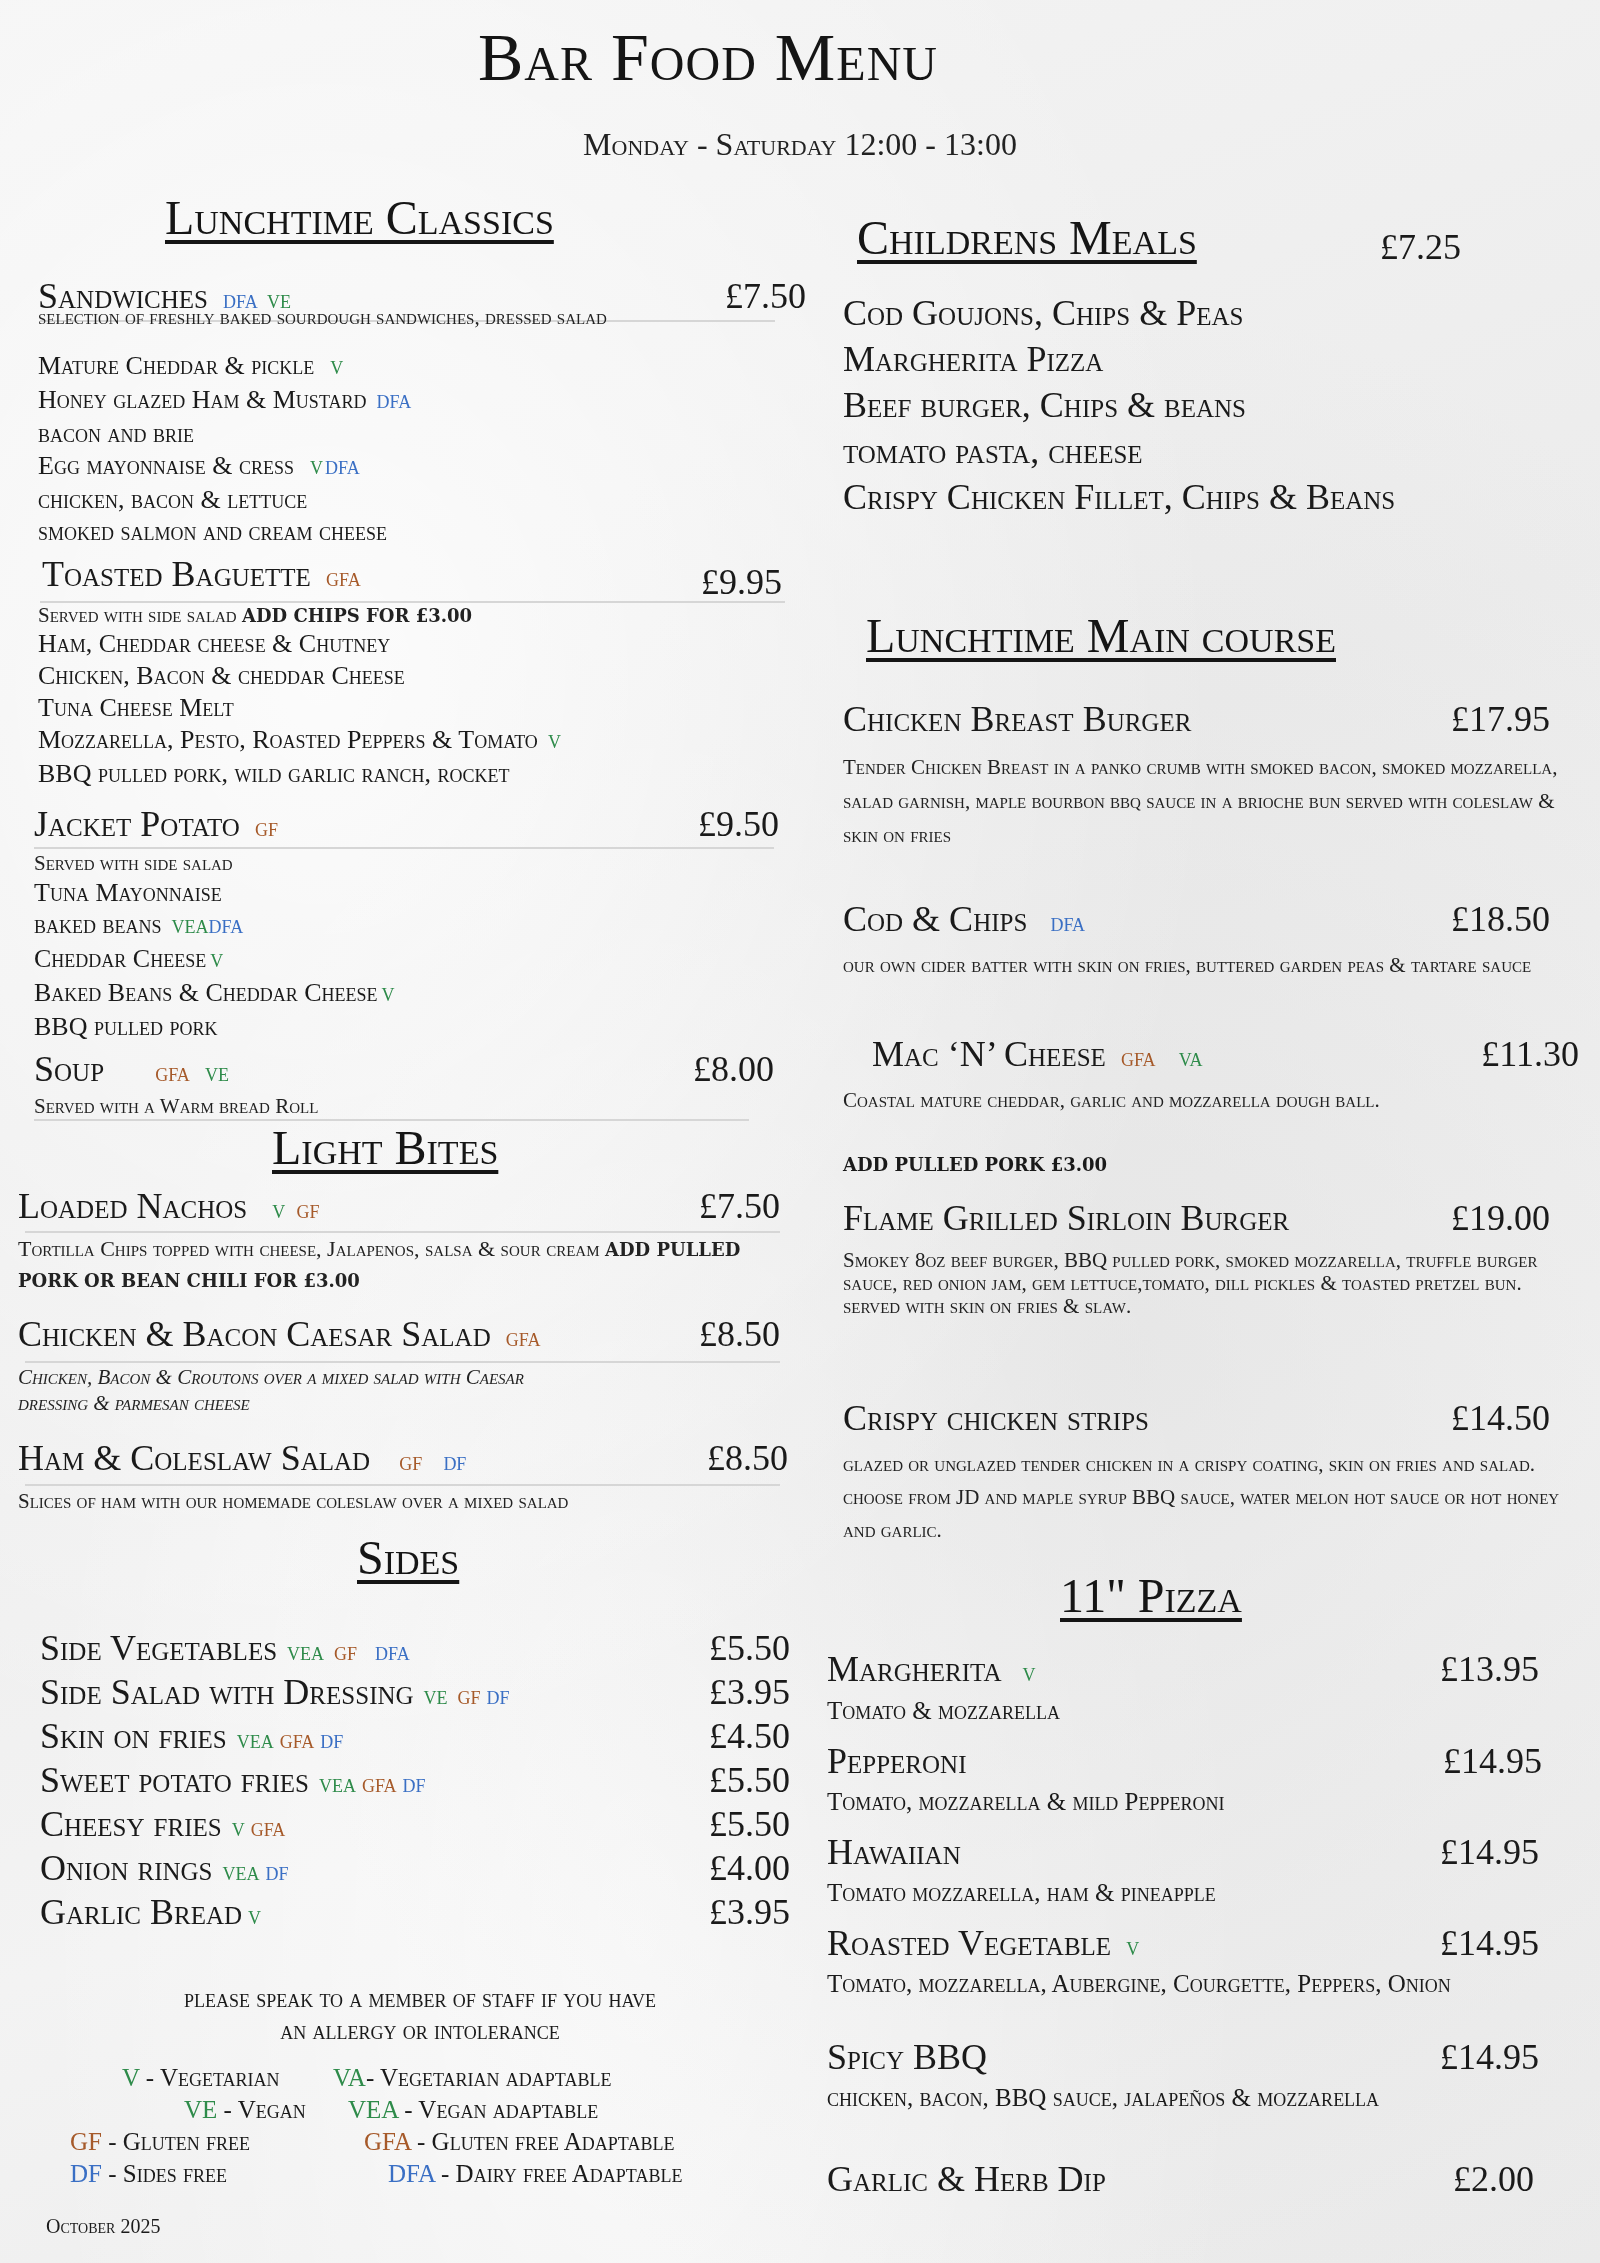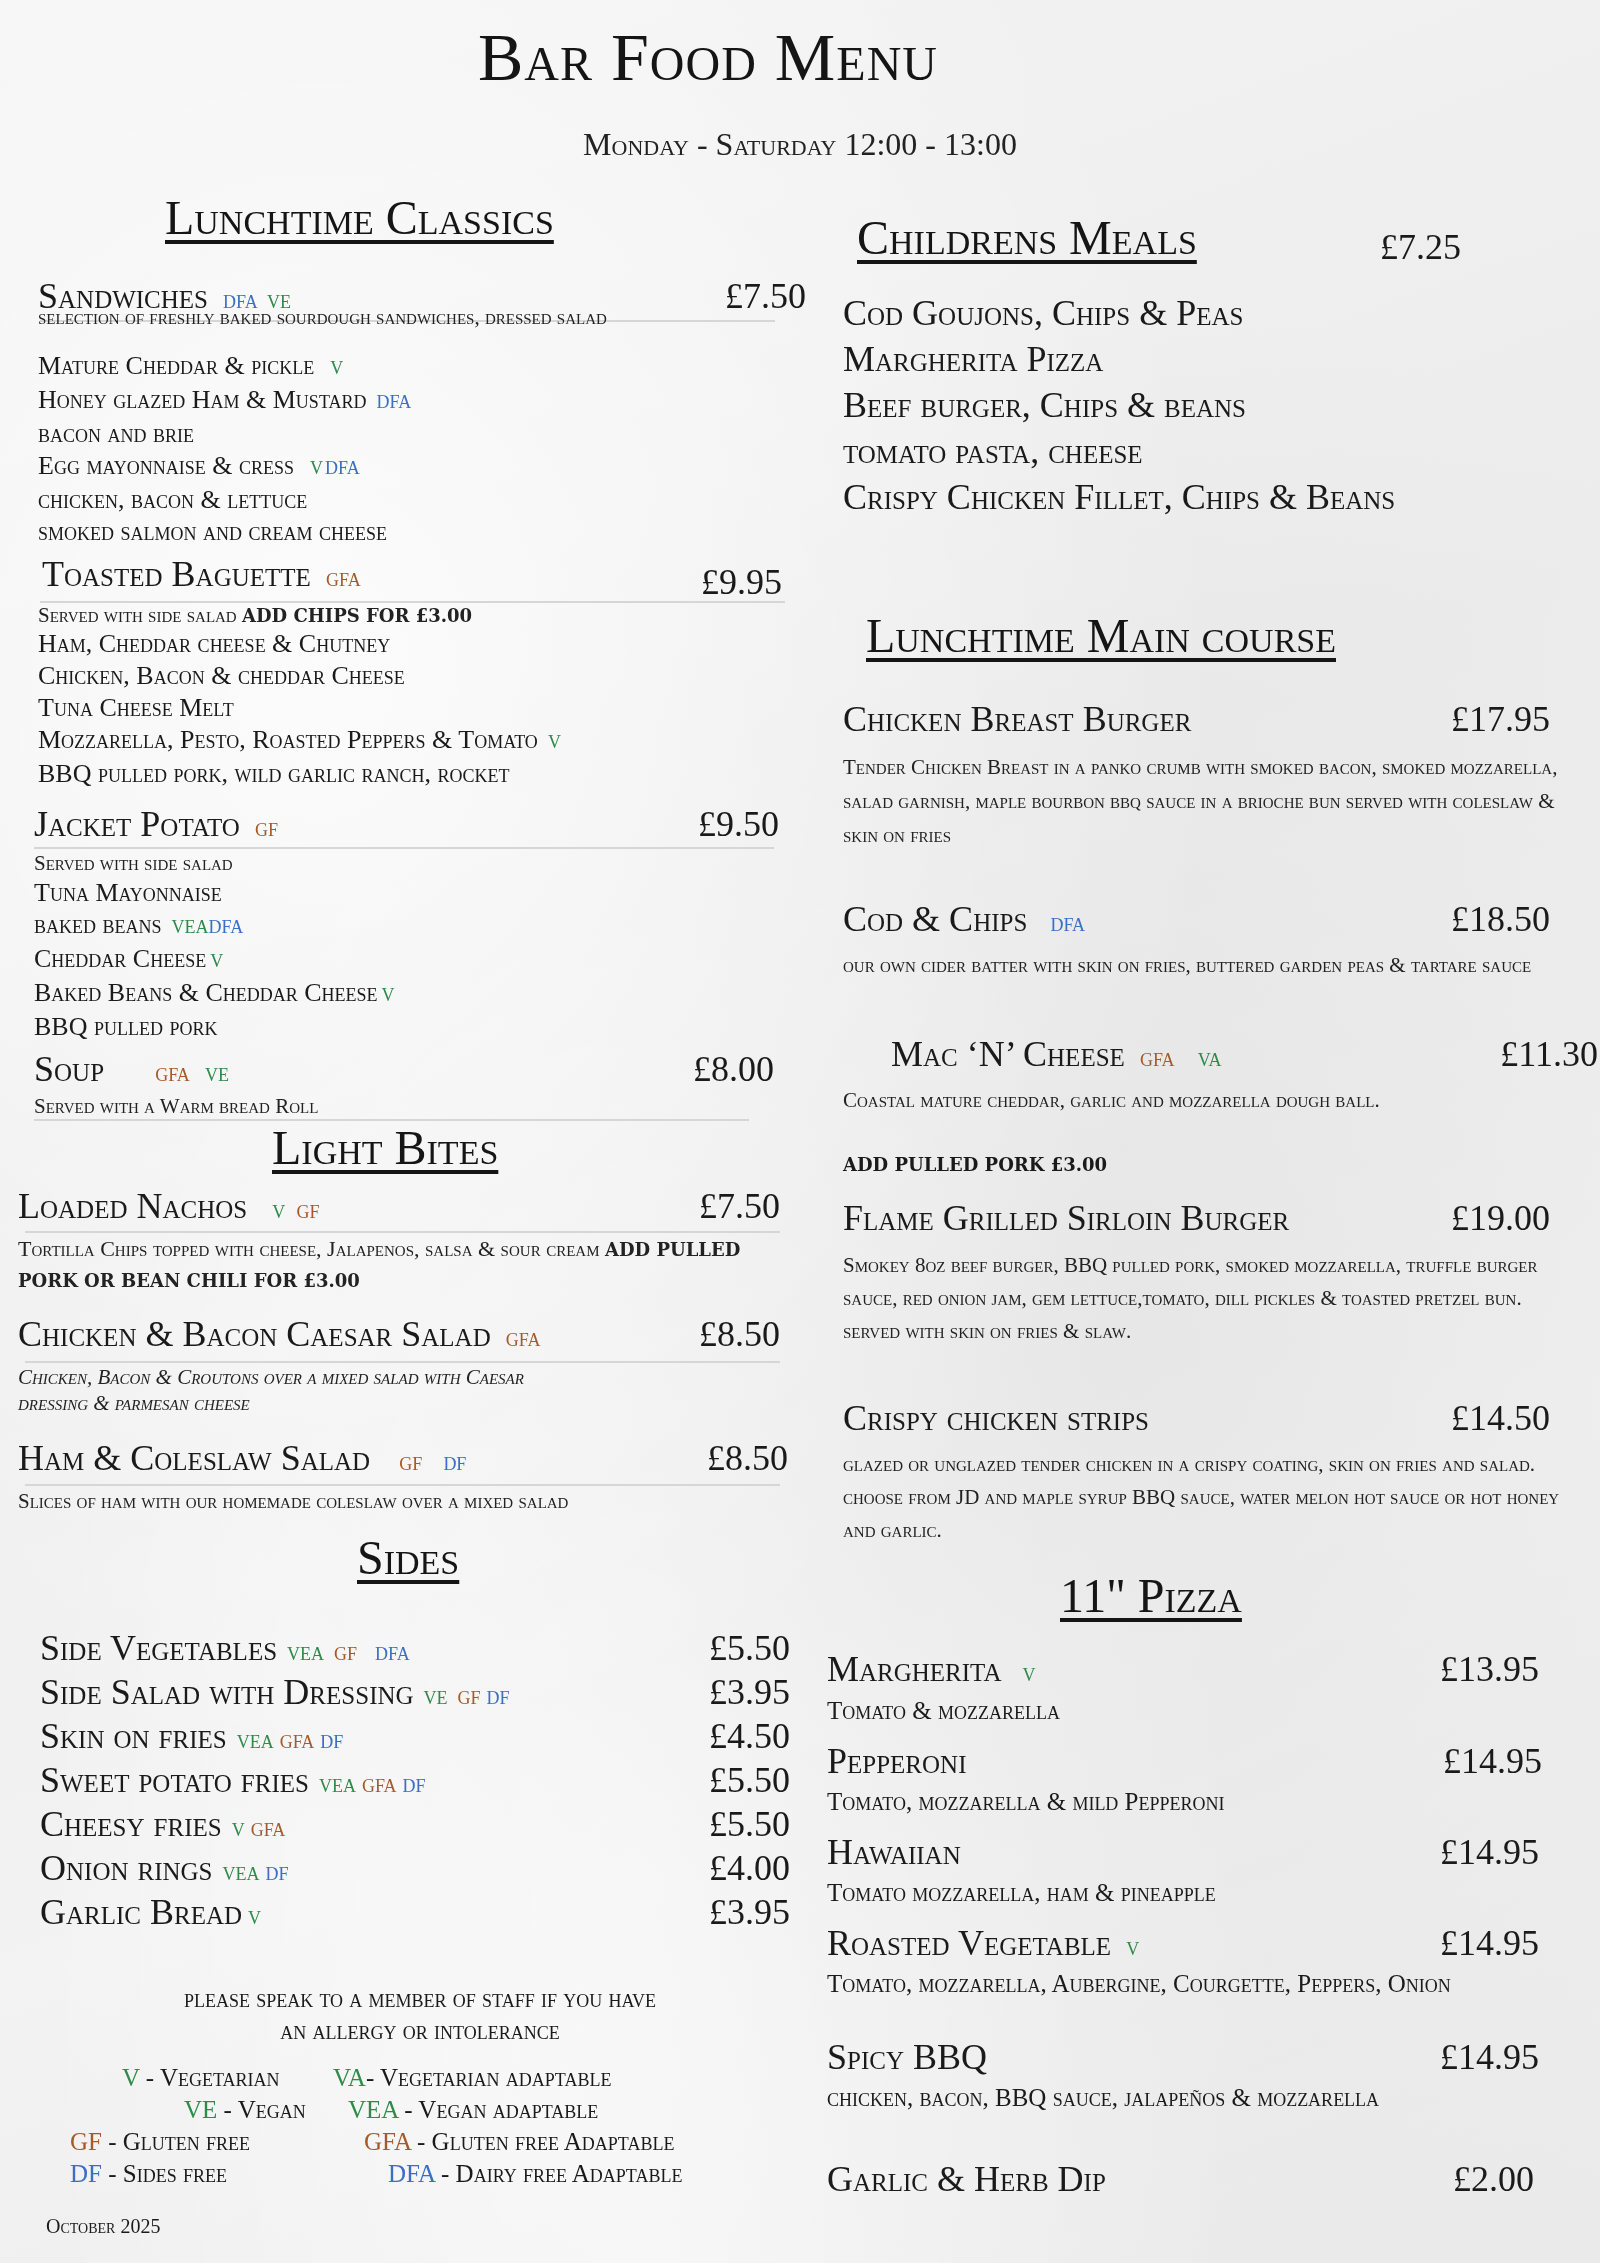--- a/index.html
+++ b/index.html
@@ -193,34 +193,34 @@
 </div>
 <div class="abs desc" style="left:843px; top:750px; width:720px; line-height:34px;">Tender Chicken Breast in a panko crumb with smoked bacon, smoked mozzarella, salad garnish, maple bourbon bbq sauce in a brioche bun served with coleslaw &amp; skin on fries</div>
 
 <div class="abs" style="left:843px; top:898px; width:707px;">
   <span class="item-name">Cod &amp; Chips</span>
   <span class="tag b" style="margin-left:18px;">DFA</span>
   <span class="price abs" style="right:0; top:0;">£18.50</span>
 </div>
 <div class="abs desc" style="left:843px; top:948px; width:690px; line-height:34px;">our own cider batter with skin on fries, buttered garden peas &amp; tartare sauce</div>
 
-<div class="abs" style="left:891px; top:1033px; width:707px;">
+<div class="abs" style="left:872px; top:1033px; width:707px;">
   <span class="item-name">Mac ‘N’ Cheese</span>
   <span class="tag o">GFA</span>
   <span class="tag g" style="margin-left:18px;">VA</span>
   <span class="price abs" style="right:0; top:0;">£11.30</span>
 </div>
 <div class="abs desc" style="left:843px; top:1083px; width:690px; line-height:34px;">Coastal mature cheddar, garlic and mozzarella dough ball.</div>
 <div class="abs bold" style="left:843px; top:1154px;">add pulled pork £3.00</div>
 
 <div class="abs" style="left:843px; top:1197px; width:707px;">
   <span class="item-name">Flame Grilled Sirloin Burger</span>
   <span class="price abs" style="right:0; top:0;">£19.00</span>
 </div>
-<div class="abs desc" style="left:843px; top:1249px; width:710px; line-height:33px;">Smokey 8oz beef burger, BBQ pulled pork, smoked mozzarella, truffle burger sauce, red onion jam, gem lettuce,tomato, dill pickles &amp; toasted pretzel bun. served with skin on fries &amp; slaw.</div>
+<div class="abs desc" style="left:843px; top:1249px; width:710px; line-height:23px;">Smokey 8oz beef burger, BBQ pulled pork, smoked mozzarella, truffle burger sauce, red onion jam, gem lettuce,tomato, dill pickles &amp; toasted pretzel bun. served with skin on fries &amp; slaw.</div>
 
 <div class="abs" style="left:843px; top:1397px; width:707px;">
   <span class="item-name">Crispy chicken strips</span>
   <span class="price abs" style="right:0; top:0;">£14.50</span>
 </div>
 <div class="abs desc" style="left:843px; top:1448px; width:720px; line-height:33px;">glazed or unglazed tender chicken in a crispy coating, skin on fries and salad. choose from JD and maple syrup BBQ sauce, water melon hot sauce or hot honey and garlic.</div>
 
 <div class="abs sec-head" style="left:1060px; top:1568px;">11" Pizza</div>
 
 <div class="abs" style="left:827px; top:1648px; width:712px;">

